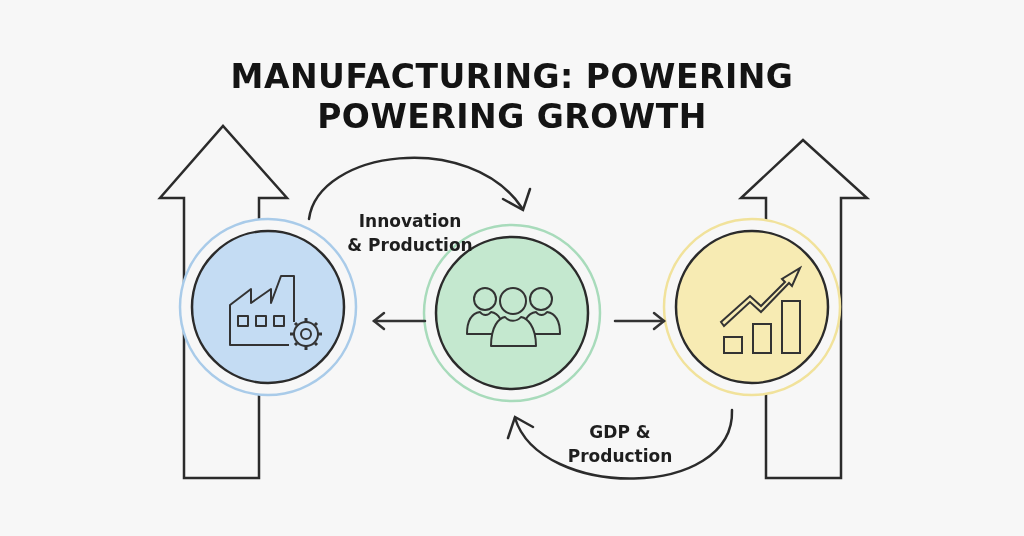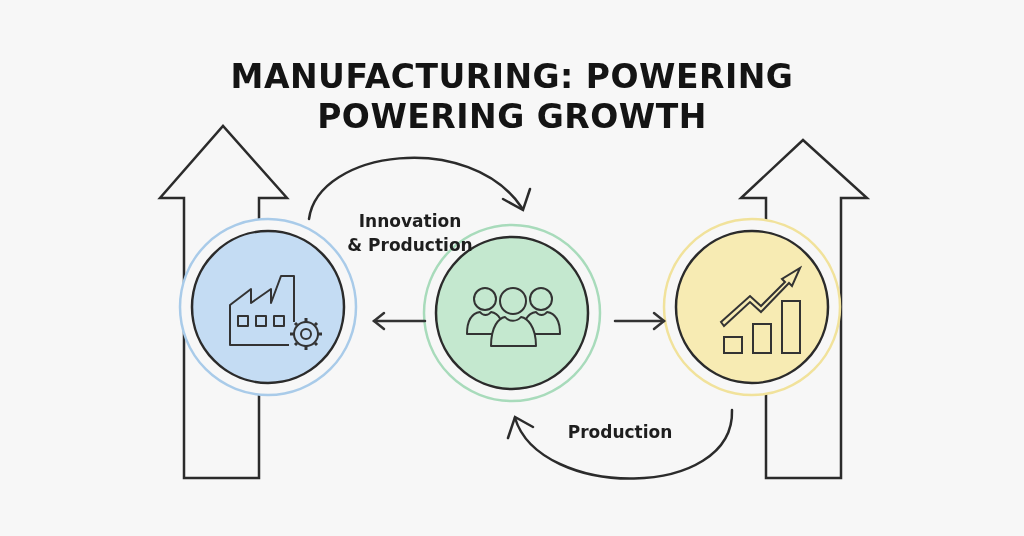--- a/index.html
+++ b/index.html
@@ -109,15 +109,16 @@
     <span>MANUFACTURING: POWERING</span>
     <span>POWERING GROWTH</span>
   </div>
 
   <div class="label lbl-top">
     <span>Innovation</span>
     <span>&amp; Production</span>
   </div>
 
   <div class="label lbl-bot">
+    <span>GDP &amp;</span>
     <span>Production</span>
   </div>
 </div>
 
 </body></html>

